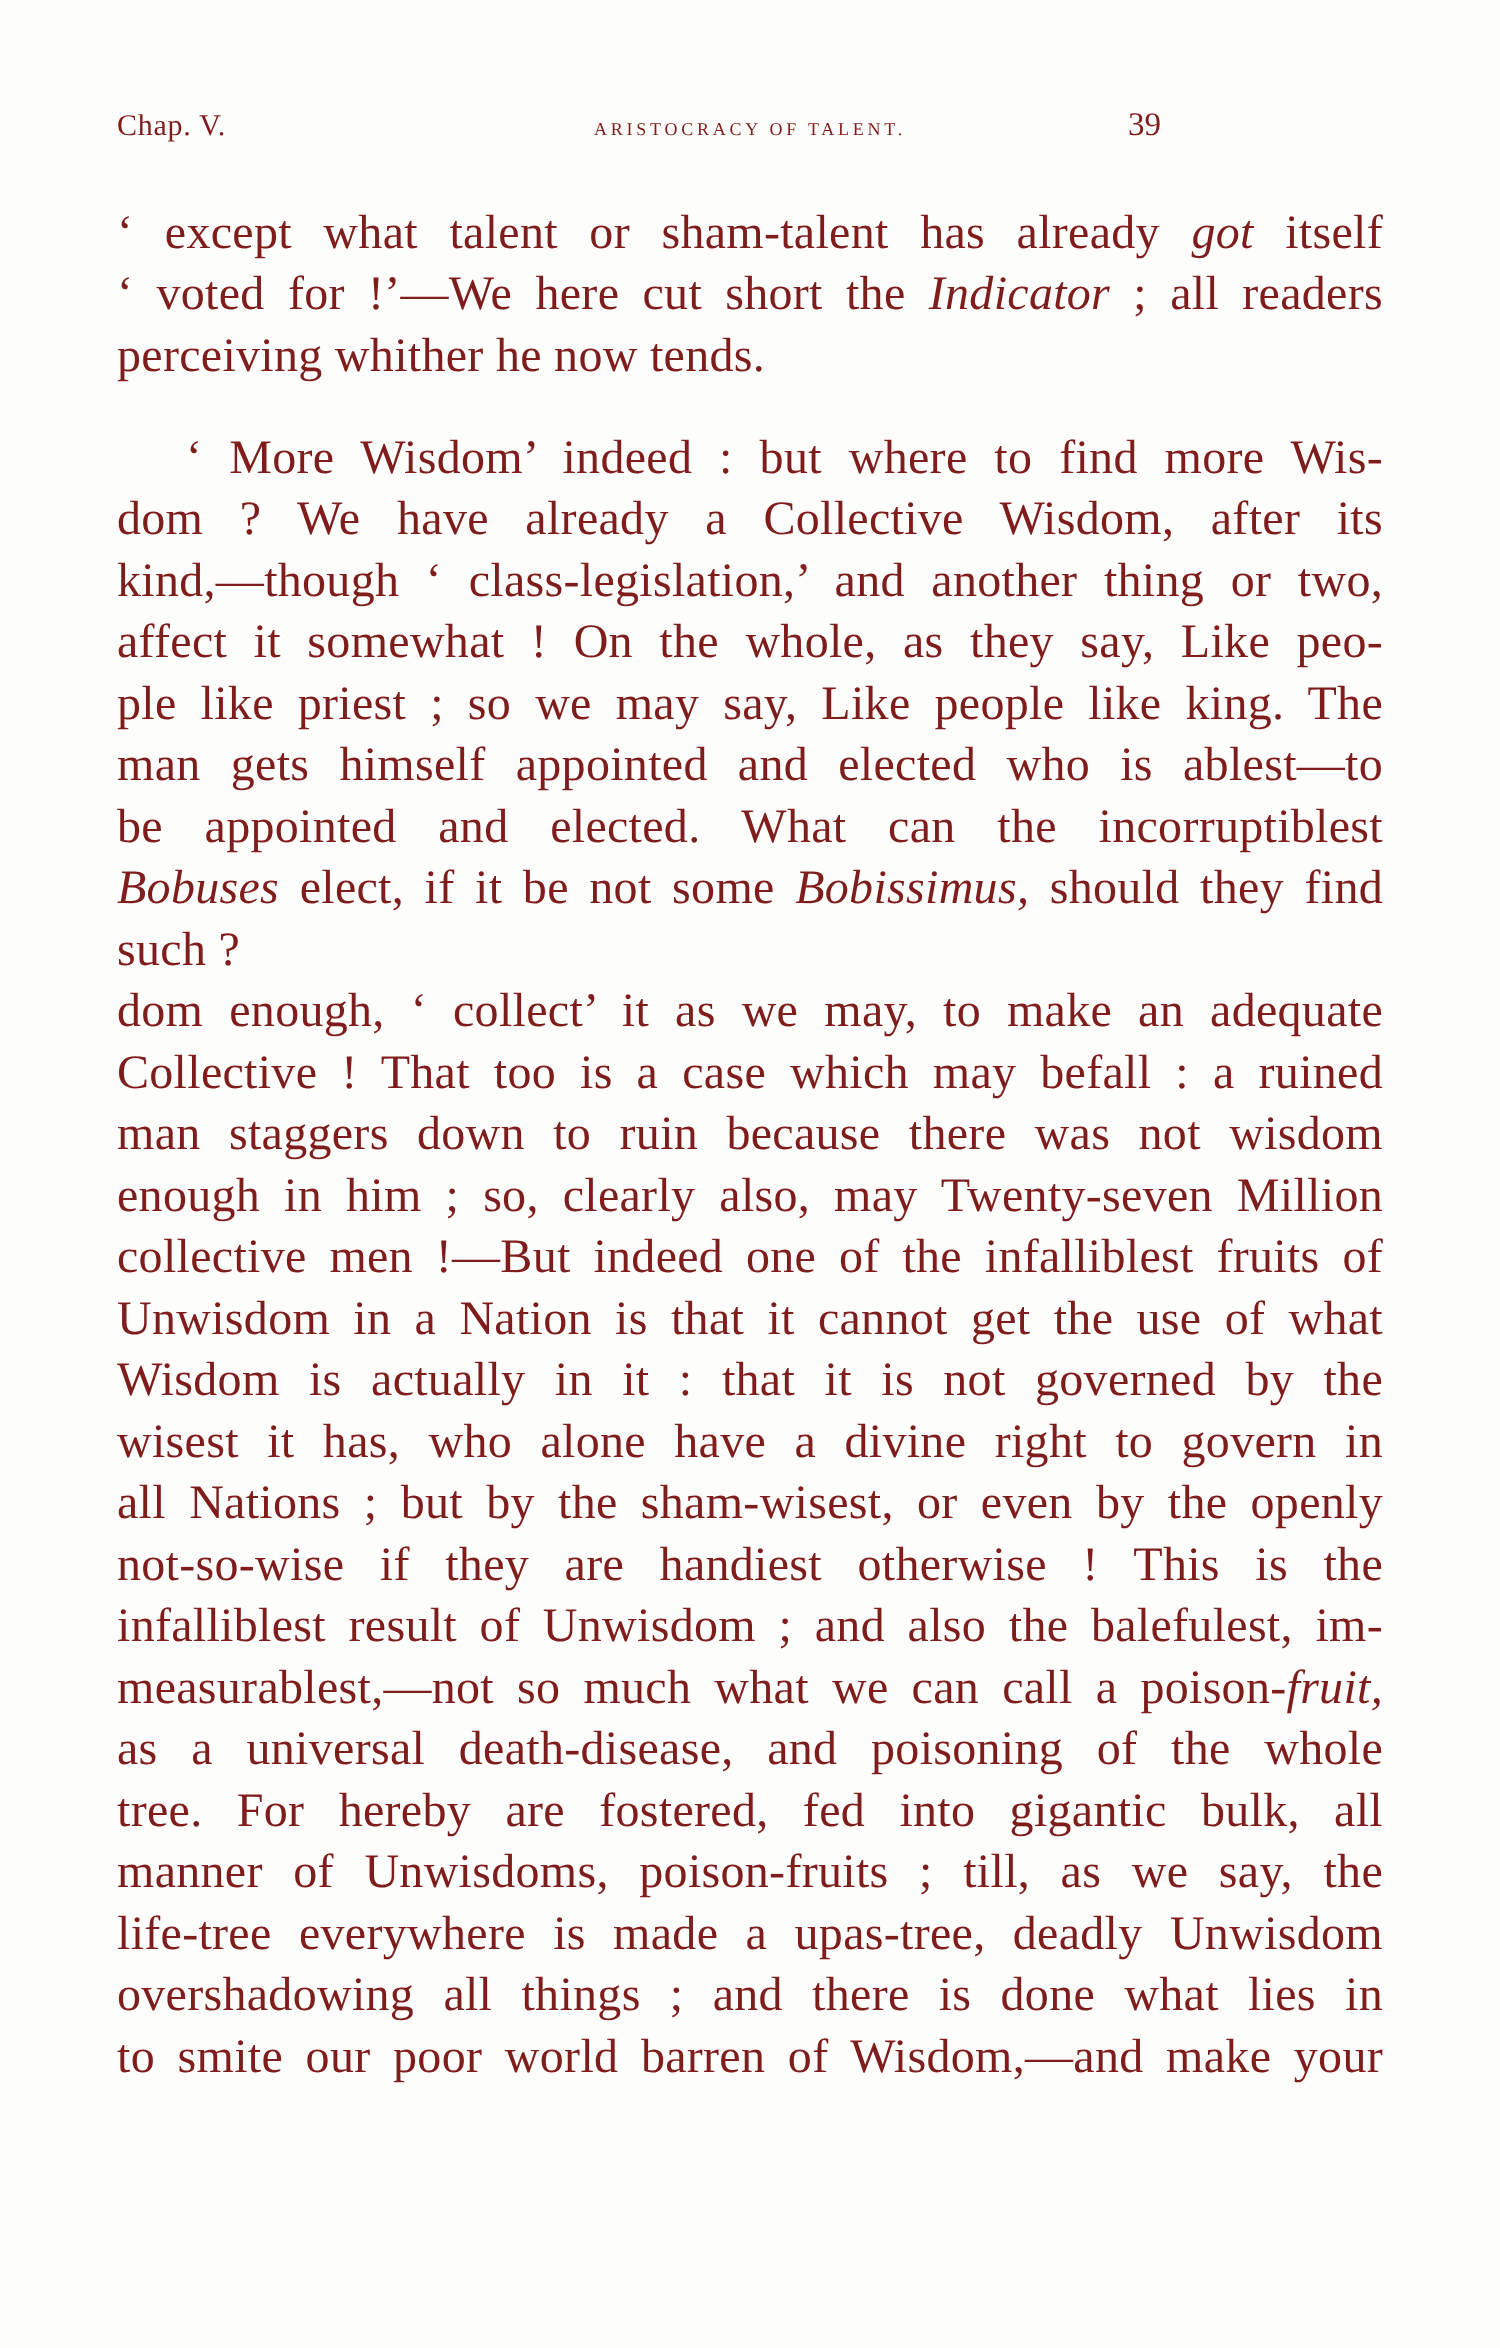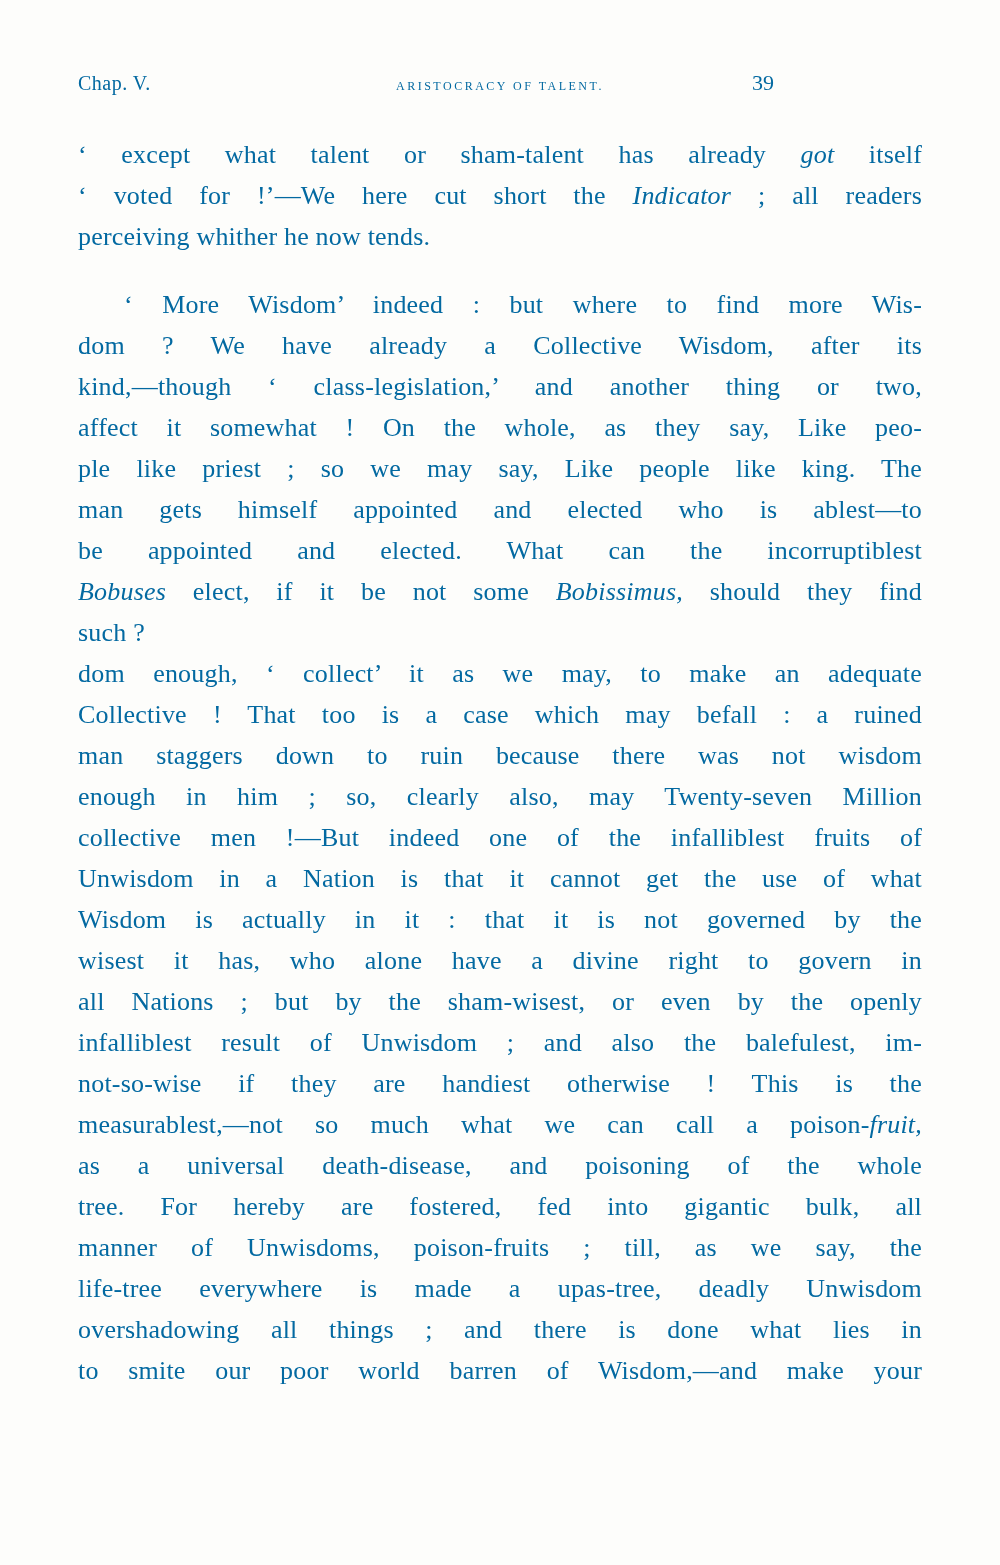--- a/index.html
+++ b/index.html
@@ -5,21 +5,21 @@
   * { margin: 0; padding: 0; box-sizing: border-box; }
   html, body { background: #ffffff; }
   .page {
     position: relative;
     width: 1000px;
     height: 1565px;
     margin: 0 auto;
     background: #fdfdfb;
     padding: 70px 78px 0 78px;
     font-family: "Liberation Serif", "DejaVu Serif", serif;
-    color: #0369a1;
+    color: #7f1d1d;
     overflow: hidden;
   }
   .page-header {
     display: grid;
     grid-template-columns: 1fr auto 1fr;
     align-items: baseline;
     margin-bottom: 38px;
   }
   .chapter {
     font-size: 20px;
@@ -29,21 +29,21 @@
     font-size: 12px;
     letter-spacing: 2.5px;
     text-align: center;
     white-space: nowrap;
   }
   .page-num {
     font-size: 22px;
     text-align: center;
   }
   .page-body {
-    font-size: 26px;
+    font-size: 32px;
   }
   .paragraph { }
   .paragraph.spaced { margin-top: 27px; }
   .line {
     line-height: 41px;
     text-align: justify;
     text-align-last: justify;
     letter-spacing: 0.2px;
   }
   .line.no-justify { text-align-last: left; }
@@ -79,22 +79,22 @@
       <div class="paragraph">
         <div class="line"><span>dom enough, ‘ collect’ it as we may, to make an adequate</span></div>
         <div class="line"><span>Collective !  That too is a case which may befall : a ruined</span></div>
         <div class="line"><span>man staggers down to ruin because there was not wisdom</span></div>
         <div class="line"><span>enough in him ; so, clearly also, may Twenty-seven Million</span></div>
         <div class="line"><span>collective men !—But indeed one of the infalliblest fruits of</span></div>
         <div class="line"><span>Unwisdom in a Nation is that it cannot get the use of what</span></div>
         <div class="line"><span>Wisdom is actually in it : that it is not governed by the</span></div>
         <div class="line"><span>wisest it has, who alone have a divine right to govern in</span></div>
         <div class="line"><span>all Nations ; but by the sham-wisest, or even by the openly</span></div>
+        <div class="line"><span>not-so-wise if they are handiest otherwise !  This is the</span></div>
         <div class="line"><span>infalliblest result of Unwisdom ; and also the balefulest, im-</span></div>
-        <div class="line"><span>not-so-wise if they are handiest otherwise !  This is the</span></div>
         <div class="line"><span>measurablest,—not so much what we can call a poison-</span><span class="italic">fruit,</span></div>
         <div class="line"><span>as a universal death-disease, and poisoning of the whole</span></div>
         <div class="line"><span>tree.  For hereby are fostered, fed into gigantic bulk, all</span></div>
         <div class="line"><span>manner of Unwisdoms, poison-fruits ; till, as we say, the</span></div>
         <div class="line"><span>life-tree everywhere is made a upas-tree, deadly Unwisdom</span></div>
         <div class="line"><span>overshadowing all things ; and there is done what lies in</span></div>
         <div class="line"><span>to smite our poor world barren of Wisdom,—and make your</span></div>
       </div>
     </div>
 </div>

